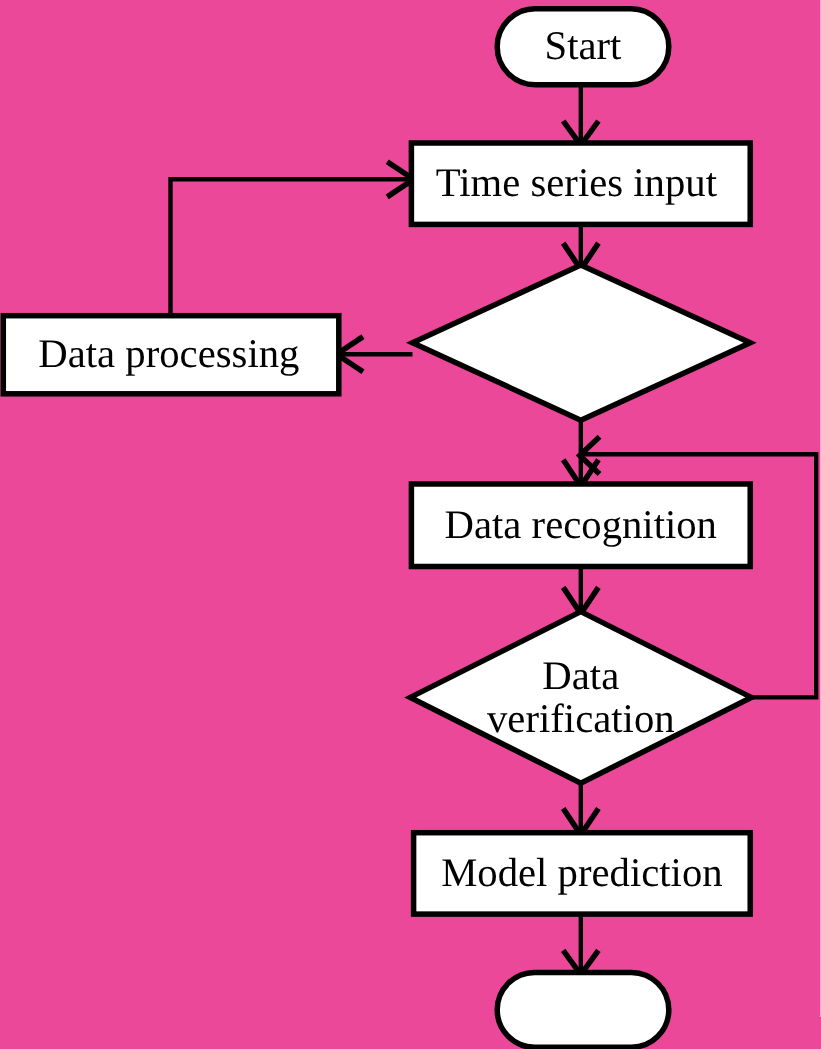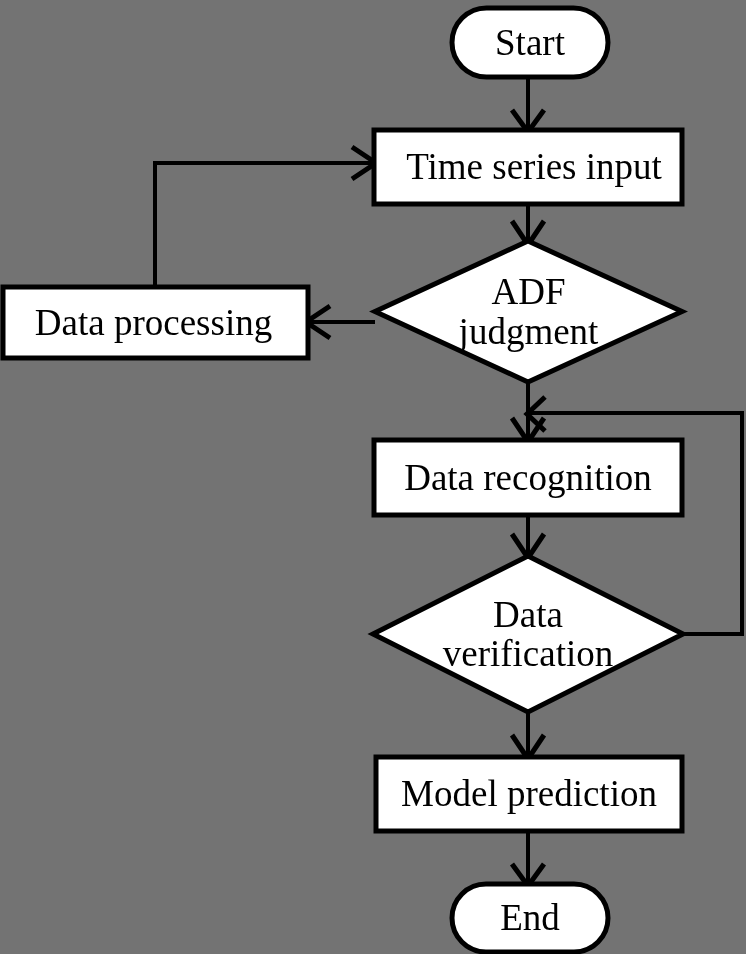--- a/index.html
+++ b/index.html
@@ -4,21 +4,21 @@
 <style>
   html, body {
     margin: 0;
     padding: 0;
     background: #ffffff;
   }
   #flowchart-root {
     position: relative;
     width: 746px;
     height: 954px;
-    background: #737373;
+    background: #ec4899;
     overflow: hidden;
     font-family: "Liberation Serif", "DejaVu Serif", serif;
   }
   #flow-svg {
     position: absolute;
     top: 0;
     left: 0;
     width: 746px;
     height: 954px;
   }
@@ -89,29 +89,26 @@
       <polygon points="528,556 683,634 528,712 373,634"></polygon>
 
       <rect x="376" y="757" width="306" height="74"></rect>
 
       <rect x="452" y="884" width="156" height="68" rx="34" ry="34"></rect>
     </g>
   </svg>
 
   <div class="node-label label-terminal" style="left:452px; top:8px; width:156px; height:69px;">Start</div>
 
-  <div class="node-label label-process" style="left:380px; top:130px; width:308px; height:74px;">Time series input</div>
+  <div class="node-label label-process" style="left:370px; top:130px; width:308px; height:74px;">Time series input</div>
 
-  <div class="node-label label-decision" style="left:375px; top:241px; width:307px; height:141px;">ADF
-judgment</div>
 
   <div class="node-label label-process" style="left:1px; top:287px; width:305px; height:71px;">Data processing</div>
 
   <div class="node-label label-process" style="left:374px; top:440px; width:308px; height:75px;">Data recognition</div>
 
   <div class="node-label label-decision" style="left:373px; top:556px; width:310px; height:156px;">Data
 verification</div>
 
   <div class="node-label label-process" style="left:376px; top:757px; width:306px; height:74px;text-align:right;">Model prediction</div>
 
-  <div class="node-label label-terminal" style="left:452px; top:884px; width:156px; height:68px;">End</div>
 
 </div>
 
 </body></html>

